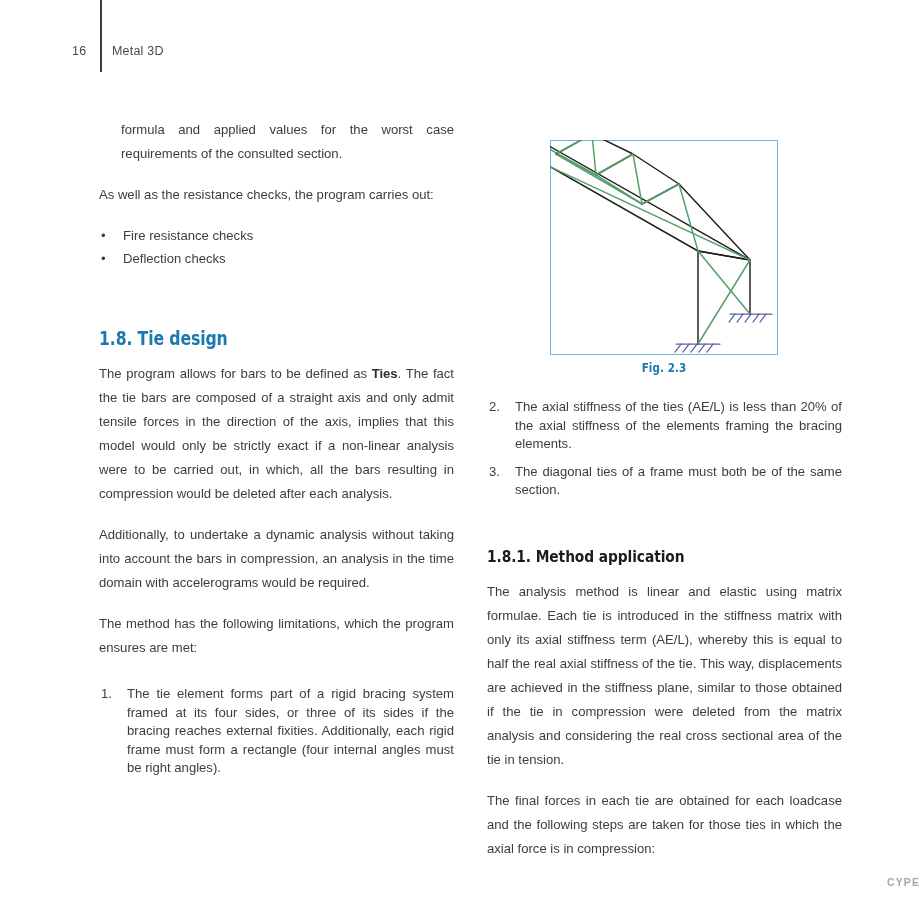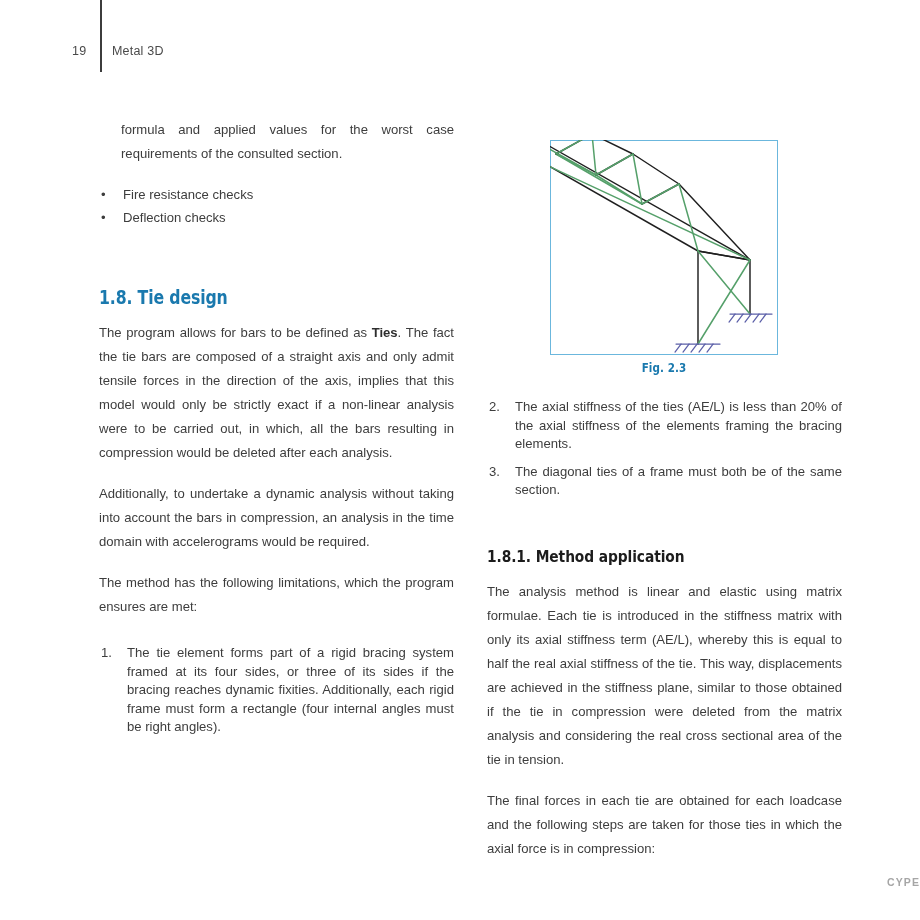--- a/index.html
+++ b/index.html
@@ -190,28 +190,29 @@
     font-weight: bold;
     letter-spacing: 1.1px;
     color: #a6a6a6;
   }
 </style>
 </head>
 <body>
 
 <div class="page-header">
   <div class="header-rule"></div>
-  <div class="folio">19</div>
+  <div class="folio">16</div>
   <div class="header-title">Metal 3D</div>
 </div>
 
 <div class="col col-left">
 
   <p class="body indented">formula and applied values for the worst case requirements of the consulted section.</p>
 
+  <p class="body">As well as the resistance checks, the program carries out:</p>
 
   <ul class="bullets">
     <li class="body" style="text-align:left;margin:0;">
       <span class="bullet-dot">•</span>
       <span>Fire resistance checks</span>
     </li>
     <li class="body" style="text-align:left;margin:0;">
       <span class="bullet-dot">•</span>
       <span>Deflection checks</span>
     </li>
@@ -229,21 +230,21 @@
   <p class="body">Additionally, to undertake a dynamic analysis without taking into account the bars in compression, an analysis in the time domain with accelerograms would be required.</p>
 
 
   <p class="body">The method has the following limitations, which the program ensures are met:</p>
 
   <div class="spacer-sm"></div>
 
   <ol class="numlist">
     <li>
       <span class="num">1.</span>
-      <span>The tie element forms part of a rigid bracing system framed at its four sides, or three of its sides if the bracing reaches dynamic fixities. Additionally, each rigid frame must form a rectangle (four internal angles must be right angles).</span>
+      <span>The tie element forms part of a rigid bracing system framed at its four sides, or three of its sides if the bracing reaches external fixities. Additionally, each rigid frame must form a rectangle (four internal angles must be right angles).</span>
     </li>
   </ol>
 </div>
 
 <div class="figure-wrap">
   <div class="figure-box"></div>
   <svg class="figure-svg" viewBox="0 0 228 215">
     <g fill="none" stroke-linecap="round">
 
       <g stroke="#55a06a" stroke-width="1.5">

